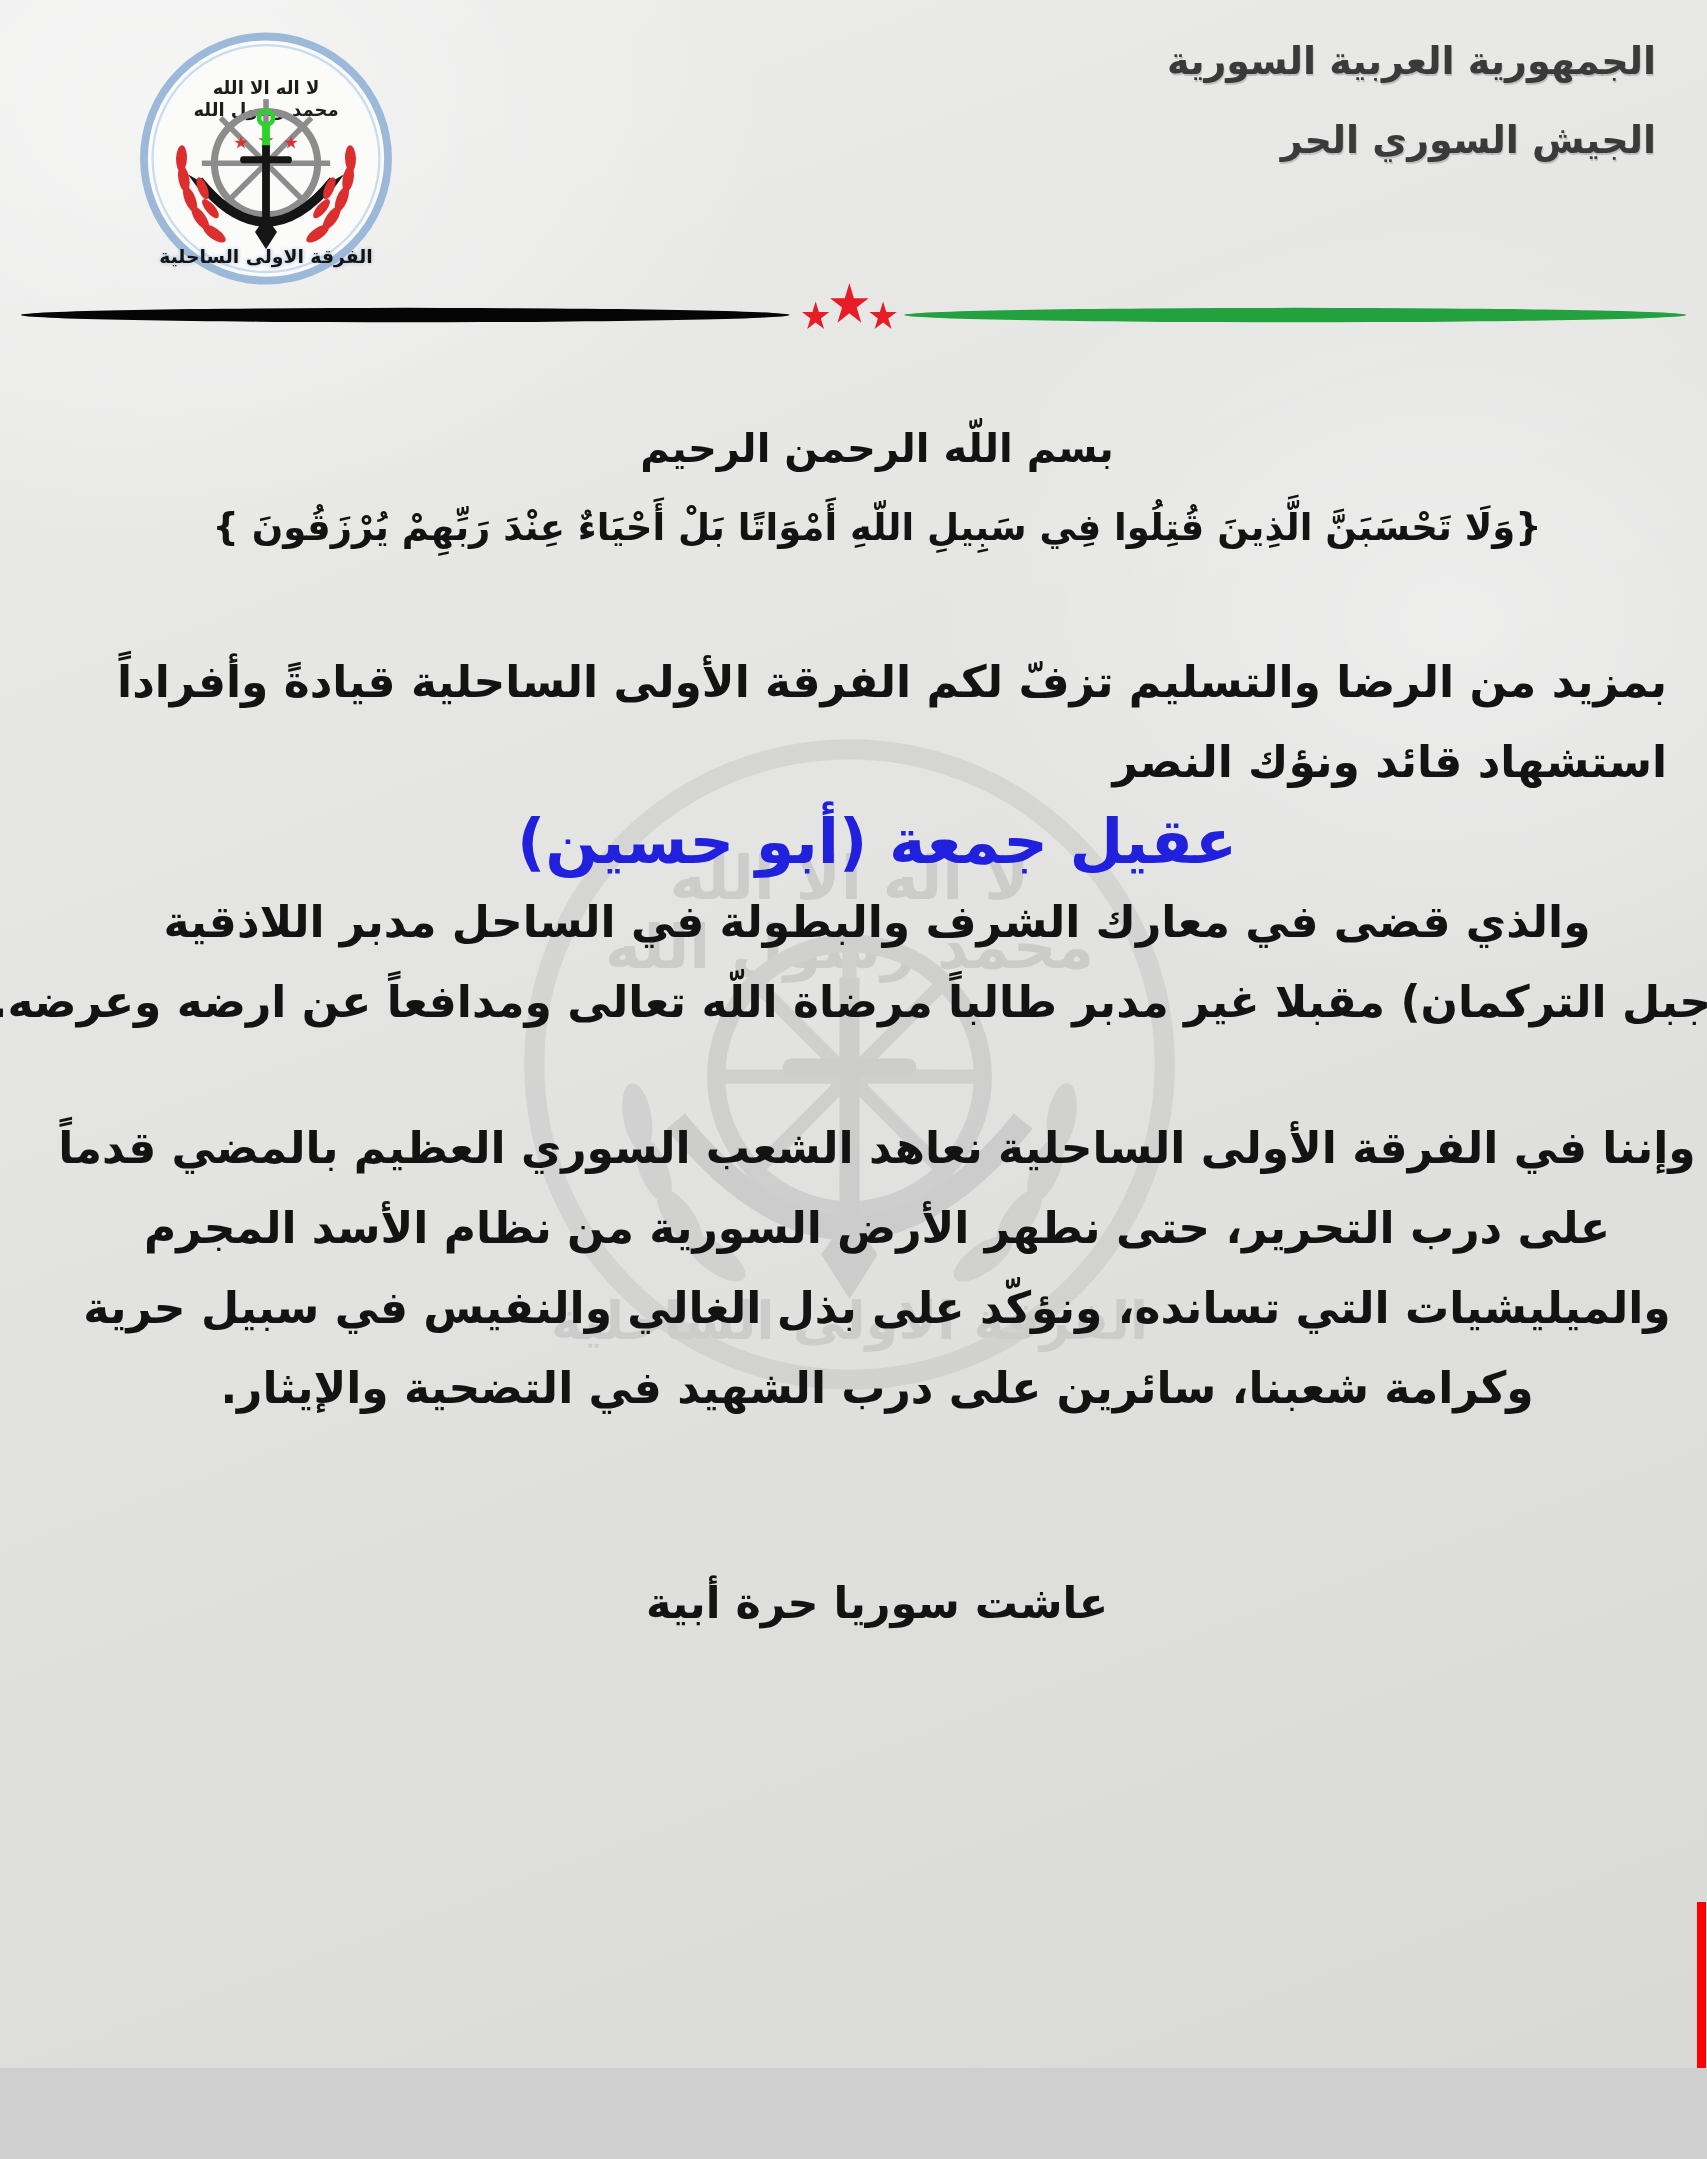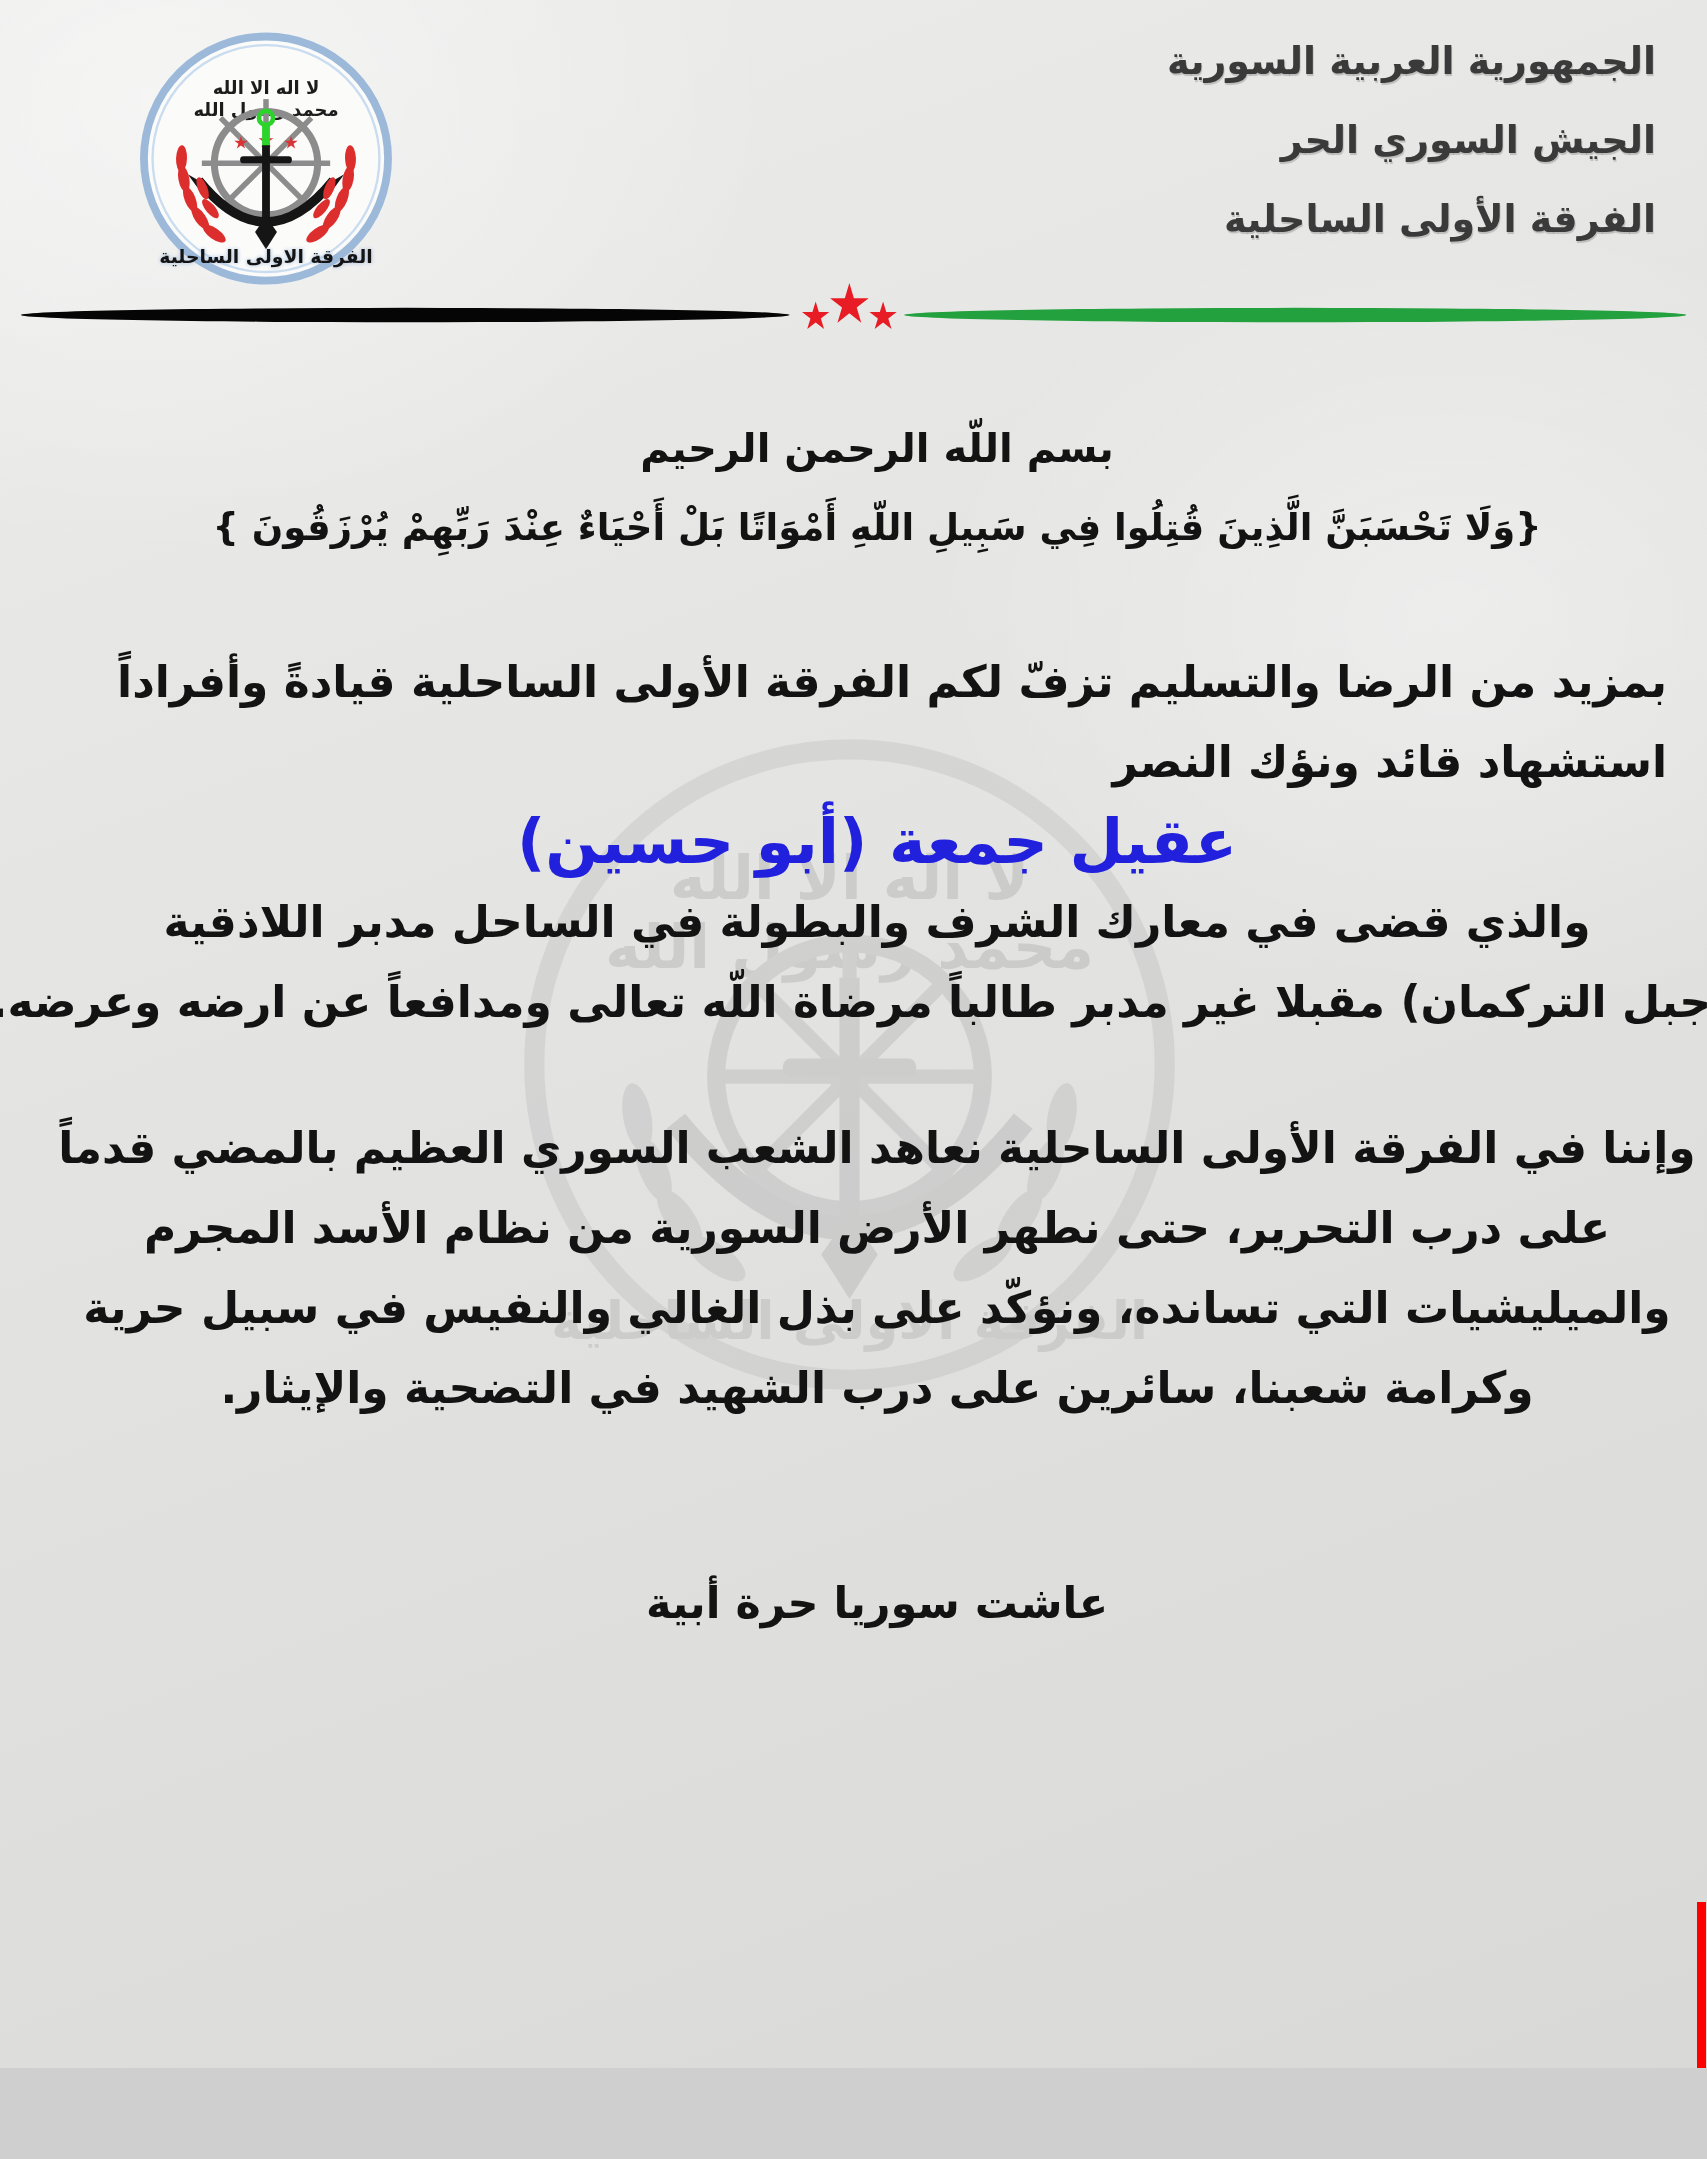--- a/index.html
+++ b/index.html
@@ -116,21 +116,20 @@
         <ellipse cx="241" cy="236" rx="15" ry="6" transform="rotate(-50 241 236)"></ellipse>
       </g>
 
       <text x="170" y="306" font-size="24" font-weight="bold" fill="#141414" text-anchor="middle" direction="rtl" style="text-shadow:0 0 4px #9db9d9;">الفرقة الاولى الساحلية</text>
     </svg>
   </div>
 
   <div class="hdr">
     <div>الجمهورية العربية السورية</div>
     <div>الجيش السوري الحر</div>
-    <div>الفرقة الأولى الساحلية</div>
   </div>
 
   <svg class="divider" viewBox="0 0 2025 70">
     <ellipse cx="480" cy="38" rx="456" ry="8.5" fill="#050505"></ellipse>
     <ellipse cx="1536" cy="38" rx="464" ry="8.5" fill="#23a13e"></ellipse>
     <g fill="#e81c24">
       <polygon transform="translate(967,40) scale(17,18)" points="0,-1 0.2245,-0.309 0.951,-0.309 0.3633,0.118 0.5878,0.809 0,0.382 -0.5878,0.809 -0.3633,0.118 -0.951,-0.309 -0.2245,-0.309"></polygon>
       <polygon transform="translate(1007,26) scale(24,26)" points="0,-1 0.2245,-0.309 0.951,-0.309 0.3633,0.118 0.5878,0.809 0,0.382 -0.5878,0.809 -0.3633,0.118 -0.951,-0.309 -0.2245,-0.309"></polygon>
       <polygon transform="translate(1047,40) scale(17,18)" points="0,-1 0.2245,-0.309 0.951,-0.309 0.3633,0.118 0.5878,0.809 0,0.382 -0.5878,0.809 -0.3633,0.118 -0.951,-0.309 -0.2245,-0.309"></polygon>
     </g>

